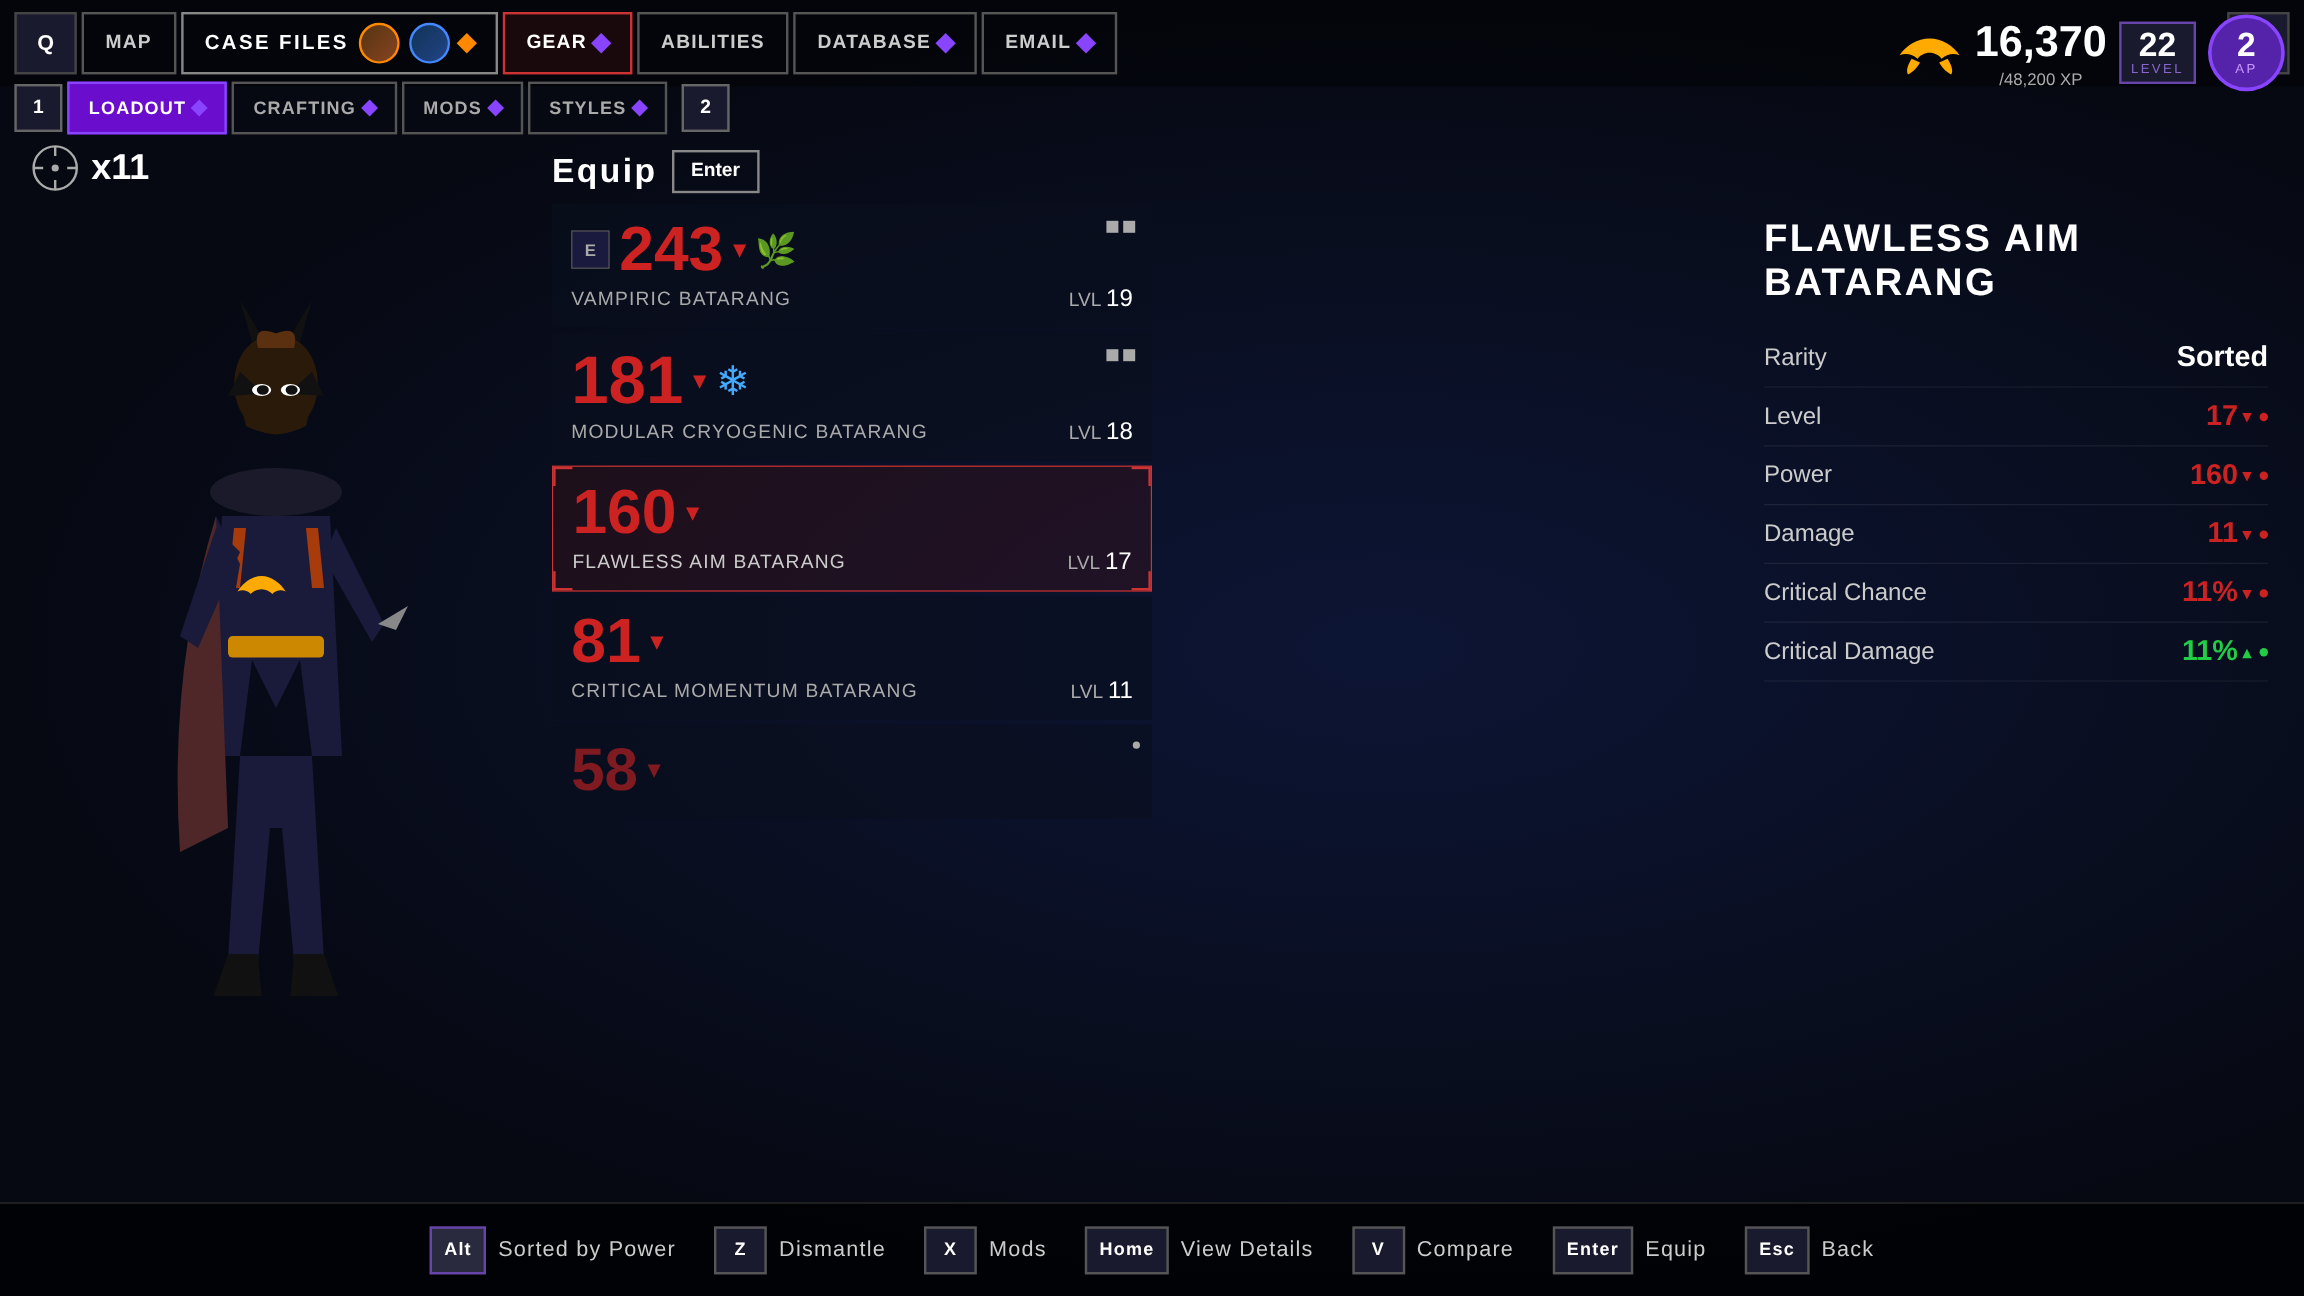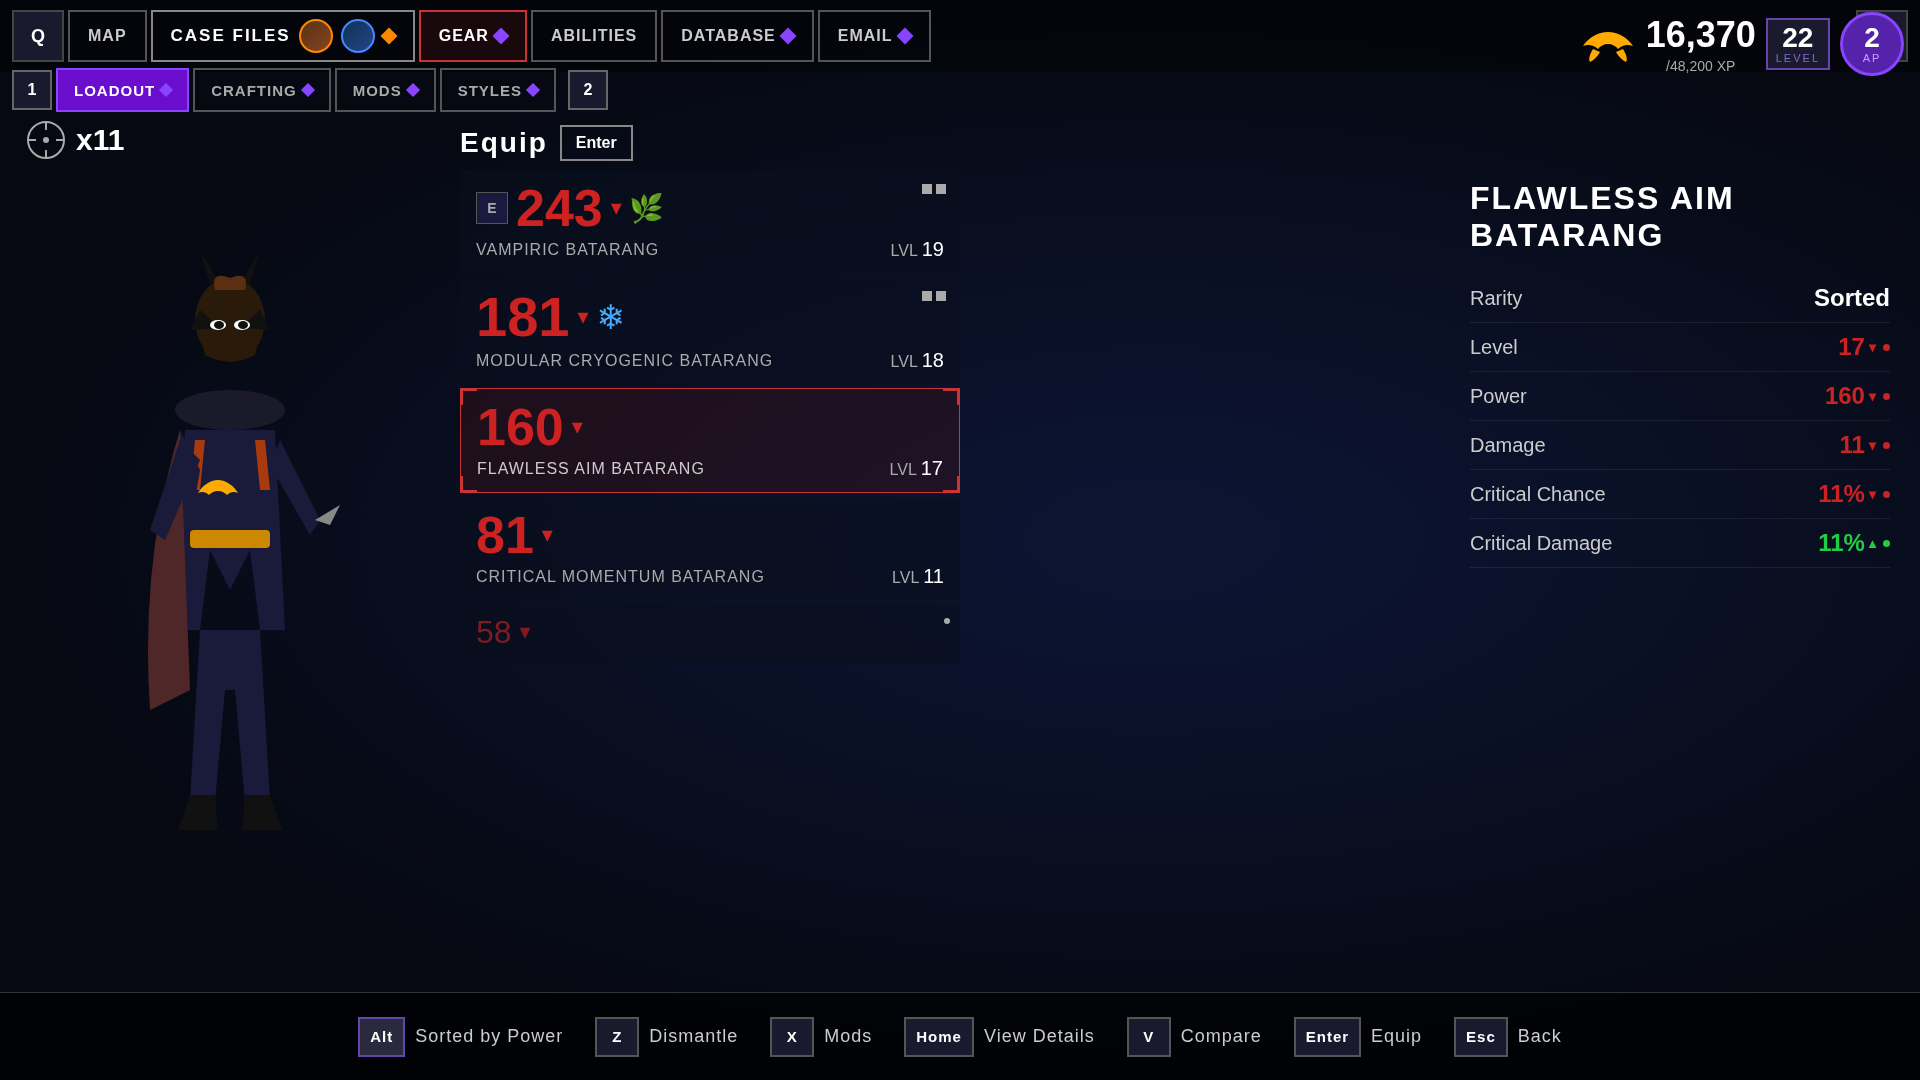--- a/index.html
+++ b/index.html
@@ -391,21 +391,21 @@
     .stat-value.red { color: #cc2222; }
     .stat-value.green { color: #22cc44; }
     .stat-value.white { color: white; }
 
     
     .bottom-bar {
       position: absolute;
       bottom: 0;
       left: 0;
       right: 0;
-      height: 88px;
+      height: 78px;
       background: rgba(0,0,0,0.7);
       border-top: 1px solid #333;
       display: flex;
       align-items: center;
       justify-content: center;
       gap: 32px;
       z-index: 20;
       padding: 0 20px;
     }
 
@@ -657,21 +657,21 @@
       <span class="gear-name">CRITICAL MOMENTUM BATARANG</span>
       <span class="gear-level">LVL <span>11</span></span>
     </div>
   </div>
 
   <div class="gear-item-partial">
     <div style="position:absolute;right:10px;top:14px;">
       <div class="scroll-dot"></div>
     </div>
     <div class="gear-item-header">
-      <span style="font-size:32px;font-weight:normal;color:#cc2222;line-height:1;opacity:0.6;">58</span>
+      <span style="font-size:50px;font-weight:bold;color:#cc2222;line-height:1;opacity:0.6;">58</span>
       <span style="font-size:22px;color:#cc2222;opacity:0.6;">▾</span>
     </div>
   </div>
 
 </div>
 
 <div class="stats-panel">
   <div class="item-title">FLAWLESS AIM BATARANG</div>
 
   <div class="stat-row">

